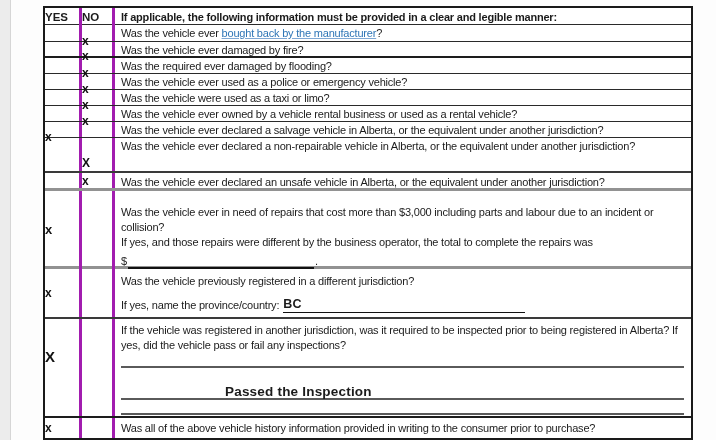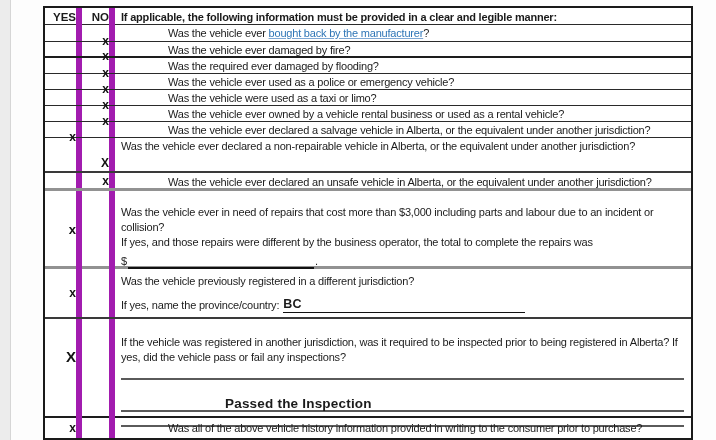--- a/index.html
+++ b/index.html
@@ -30,33 +30,33 @@
     border-bottom: 1px solid #2a2a2a;
     overflow: visible;
     position: relative;
   }
   .row:last-child { border-bottom: none; }
   .bb-dark2  { border-bottom: 2px solid #1d1d1d; }
   .bb-dark2b { border-bottom: 2px solid #3a3a3a; }
   .bb-gray   { border-bottom: 3px solid #929292; }
   .cell { box-sizing: border-box; }
   .cy, .cn {
-    border-right: 6px solid #a21caf;
-    display: flex; justify-content: flex-end; align-items: center;
+    border-right: 3px solid #a21caf;
+    display: flex; justify-content: flex-start; align-items: center;
     overflow: visible;
   }
   .cq {
     padding: 1px 8px 0 6px;
     font-size: 11px;
     line-height: 15px;
     letter-spacing: -0.2px;
   }
   .hdr .cy, .hdr .cn { font-weight: bold; font-size: 11.5px; }
   .hdr .cq { font-weight: bold; line-height: 16px; white-space: nowrap; }
-  .nowrap { white-space: nowrap; overflow: hidden; margin-left: 47px; }
+  .nowrap { white-space: nowrap; overflow: hidden; }
   .mark {
     font-weight: bold; font-size: 12px; color: #111;
     position: relative; z-index: 6; line-height: 12px;
   }
   .mark.big { font-size: 15px; }
   .mark.med { font-size: 13px; }
   
   .straddle .cy, .straddle .cn { align-items: flex-end; }
   .straddle .mark { margin-bottom: -6px; }
   .bottomalign .cy, .bottomalign .cn { align-items: flex-end; }
@@ -238,21 +238,21 @@
     </div>
   </div>
 
   <div class="row topalign bb-dark2" style="height:99px">
     <div class="cell cy">
         <span class="mark big">X</span>
       </div>
     <div class="cell cn">
         <span class="mark"></span>
       </div>
-    <div class="cell cq" style="padding-top:16px">
+    <div class="cell cq" style="padding-top:4px">
       <div class="para">If the vehicle was registered in another jurisdiction, was it required to be inspected prior to being registered in Alberta? If yes, did the vehicle pass or fail any inspections?</div>
       <div class="wline"></div>
       <div class="wline-text">Passed the Inspection</div>
       <div class="wline"></div>
     </div>
   </div>
 
   <div class="row" style="height:20px">
     <div class="cell cy">
         <span class="mark">x</span>

